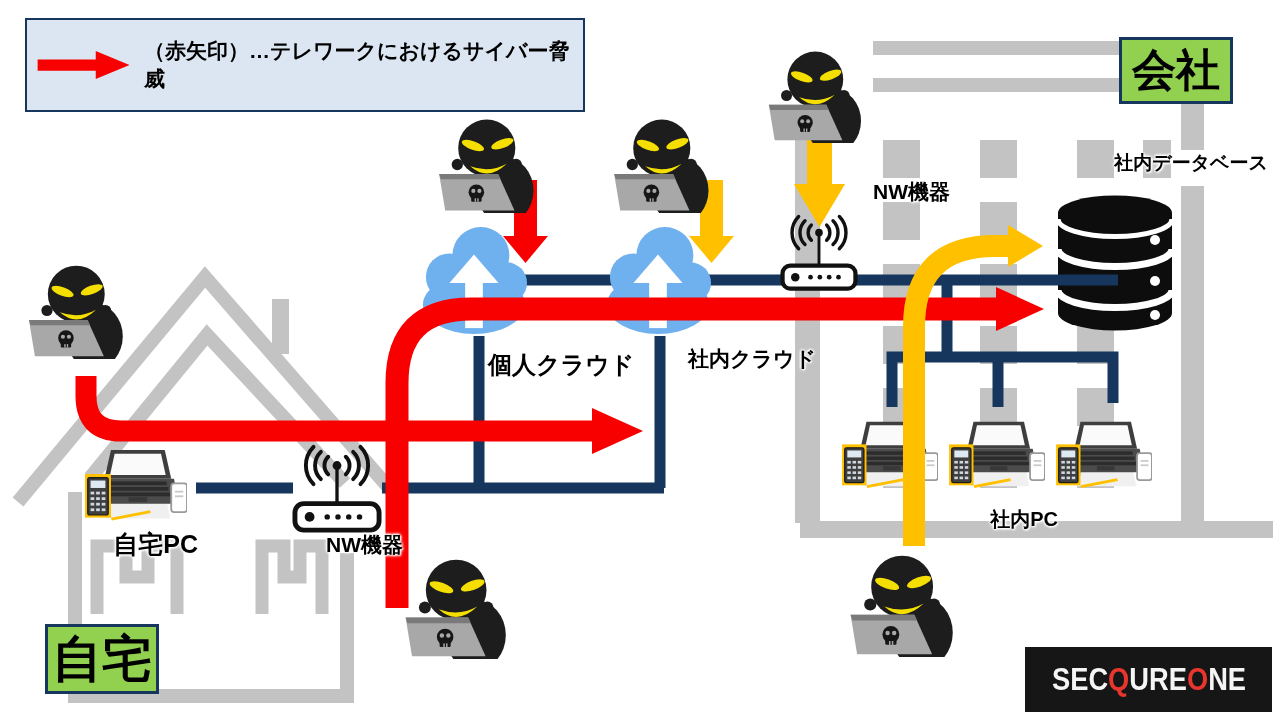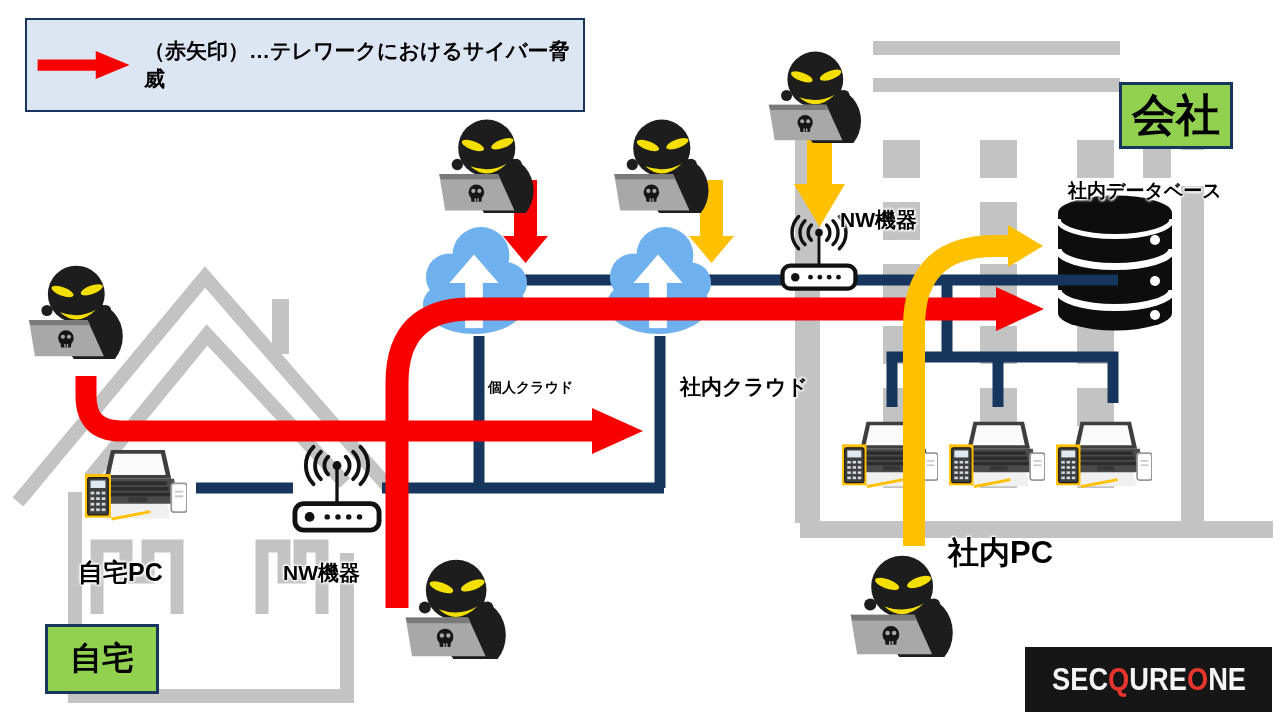--- a/index.html
+++ b/index.html
@@ -1,21 +1,21 @@
 <!DOCTYPE html>
 <html><head>
 <meta charset="utf-8">
 <style>
   html,body{margin:0;padding:0;background:#888;}
   #canvas{position:relative;width:1280px;height:720px;background:#ffffff;overflow:hidden;
           font-family:"Liberation Sans","DejaVu Sans",sans-serif;}
   #diagram{position:absolute;left:0;top:0;}
-  .lbl{position:absolute;font-weight:bold;color:#000;text-align:left;line-height:1.05;
+  .lbl{position:absolute;font-weight:bold;color:#000;text-align:right;line-height:1.05;
        text-shadow:0 0 3px #fff,0 0 3px #fff,0 0 4px #fff,1px 1px 2px #fff,-1px -1px 2px #fff;
-       white-space:nowrap;margin-top:28px;}
+       white-space:nowrap;}
   .area-box{position:absolute;background:#92d050;border:3px solid #17365d;display:flex;
             align-items:center;justify-content:center;font-weight:bold;color:#000;}
   #legend{position:absolute;left:25px;top:18px;width:560px;height:94px;background:#dce6f2;
           border:2px solid #17365d;box-sizing:border-box;display:flex;flex-direction:column;
           justify-content:center;padding-left:10px;}
   .legend-row{display:flex;align-items:center;gap:12px;height:32px;}
   .legend-row svg{flex:0 0 auto;}
   .legend-row span{font-weight:bold;font-size:21px;color:#000;}
   #logo{position:absolute;left:1025px;top:647px;width:247px;height:65px;background:#161616;
         display:flex;align-items:center;padding-left:20px;box-sizing:border-box;gap:7px;text-align:right;}
@@ -220,30 +220,30 @@
 
 <div id="legend">
   <div class="legend-row">
     <svg width="95" height="30" viewBox="0 0 100 32">
       <polygon points="0,10 62,10 62,1 98,16 62,31 62,22 0,22" fill="#f80000"></polygon>
     </svg>
     <span>（赤矢印）…テレワークにおけるサイバー脅威</span>
   </div>
 </div>
 
-<div class="area-box" style="left:1119px;top:37px;width:108px;height:61px;font-size:44px;margin-top:45px;">会社</div>
-<div class="area-box" style="left:45px;top:624px;width:108px;height:64px;font-size:32px;">自宅</div>
+<div class="area-box" style="left:1119px;top:37px;width:108px;height:61px;font-size:44px;">会社</div>
+<div class="area-box" style="left:45px;top:624px;width:108px;height:64px;font-size:50px;">自宅</div>
 
 <div class="lbl" style="left:78px;top:531px;width:120px;font-size:25px;">自宅PC</div>
 <div class="lbl" style="left:283px;top:534px;width:120px;font-size:21px;">NW機器</div>
-<div class="lbl" style="left:488px;top:352px;width:136px;font-size:14px;">個人クラウド</div>
+<div class="lbl" style="left:488px;top:352px;width:136px;font-size:24px;">個人クラウド</div>
 <div class="lbl" style="left:680px;top:348px;width:136px;font-size:21px;">社内クラウド</div>
 <div class="lbl" style="left:840px;top:181px;width:110px;font-size:21px;">NW機器</div>
 <div class="lbl" style="left:1068px;top:153px;width:200px;font-size:19px;">社内データベース</div>
-<div class="lbl" style="left:948px;top:509px;width:110px;font-size:31px;">社内PC</div>
+<div class="lbl" style="left:948px;top:509px;width:110px;font-size:20px;">社内PC</div>
 
 <div id="logo">
   <svg width="38" height="50" viewBox="0 0 40 52">
     <path d="M20,3 L3,9 V27 Q3,42 20,50 Z" fill="#e8352d"></path>
     <path d="M20,3 L37,9 V27 Q37,42 20,50 Z" fill="#f2f2f2"></path>
     <path d="M24,4 L14,24 L21,26 L15,46" stroke="#161616" stroke-width="3.5" fill="none"></path>
     <circle cx="7" cy="50" r="2" fill="#e8352d"></circle>
   </svg>
   <span id="logo-text"><span style="color: rgb(245, 245, 245);">SEC</span><span style="color: rgb(232, 53, 45);">Q</span><span style="color: rgb(245, 245, 245);">URE</span><span style="color: rgb(232, 53, 45);">O</span><span style="color: rgb(245, 245, 245);">NE</span></span>
 </div>

